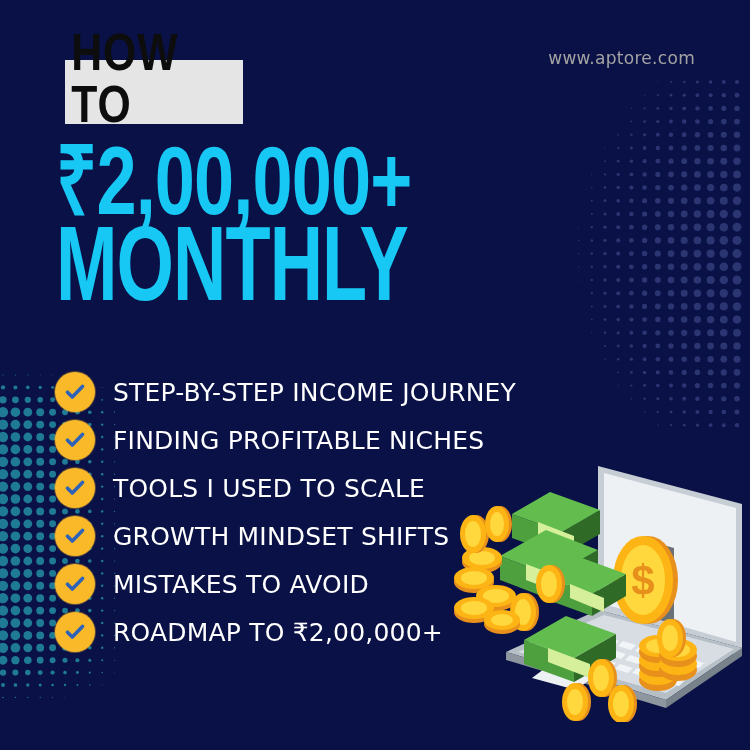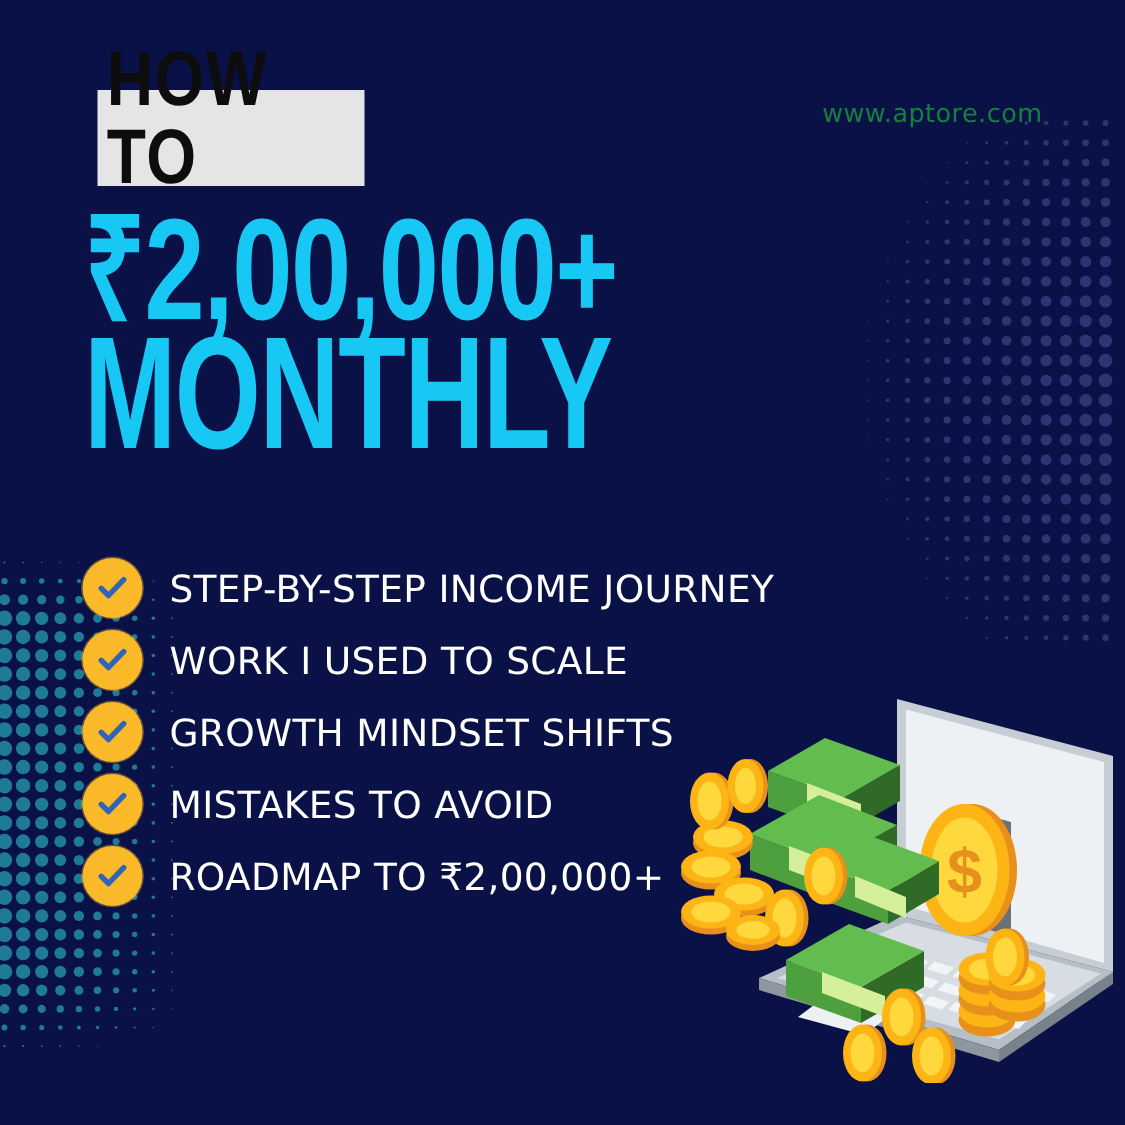--- a/index.html
+++ b/index.html
@@ -36,22 +36,22 @@
     left: 0;
     top: 370px;
     width: 130px;
     height: 335px;
   }
 
   
   #site-url {
     position: absolute;
     right: 55px;
-    top: 66px;
-    color: #15803d;
+    top: 48px;
+    color: #a3a3a3;
     font-size: 17px;
     letter-spacing: 0.3px;
     font-family: "DejaVu Sans", sans-serif;
   }
 
   
   #howto-badge {
     position: absolute;
     left: 65px;
     top: 60px;
@@ -732,21 +732,29 @@
           </svg>
         </div>
         <span class="check-label">STEP-BY-STEP INCOME JOURNEY</span>
       </div>
       <div class="check-row">
         <div class="check-badge">
           <svg width="24" height="24" viewBox="0 0 24 24">
             <path d="M4.5 12.2 L9.3 17 L19.5 6.4" stroke="#2f63b8" stroke-width="3.6" stroke-linecap="round" stroke-linejoin="round" fill="none"></path>
           </svg>
         </div>
-        <span class="check-label">WORK I USED TO SCALE</span>
+        <span class="check-label">FINDING PROFITABLE NICHES</span>
+      </div>
+      <div class="check-row">
+        <div class="check-badge">
+          <svg width="24" height="24" viewBox="0 0 24 24">
+            <path d="M4.5 12.2 L9.3 17 L19.5 6.4" stroke="#2f63b8" stroke-width="3.6" stroke-linecap="round" stroke-linejoin="round" fill="none"></path>
+          </svg>
+        </div>
+        <span class="check-label">TOOLS I USED TO SCALE</span>
       </div>
       <div class="check-row">
         <div class="check-badge">
           <svg width="24" height="24" viewBox="0 0 24 24">
             <path d="M4.5 12.2 L9.3 17 L19.5 6.4" stroke="#2f63b8" stroke-width="3.6" stroke-linecap="round" stroke-linejoin="round" fill="none"></path>
           </svg>
         </div>
         <span class="check-label">GROWTH MINDSET SHIFTS</span>
       </div>
       <div class="check-row">

